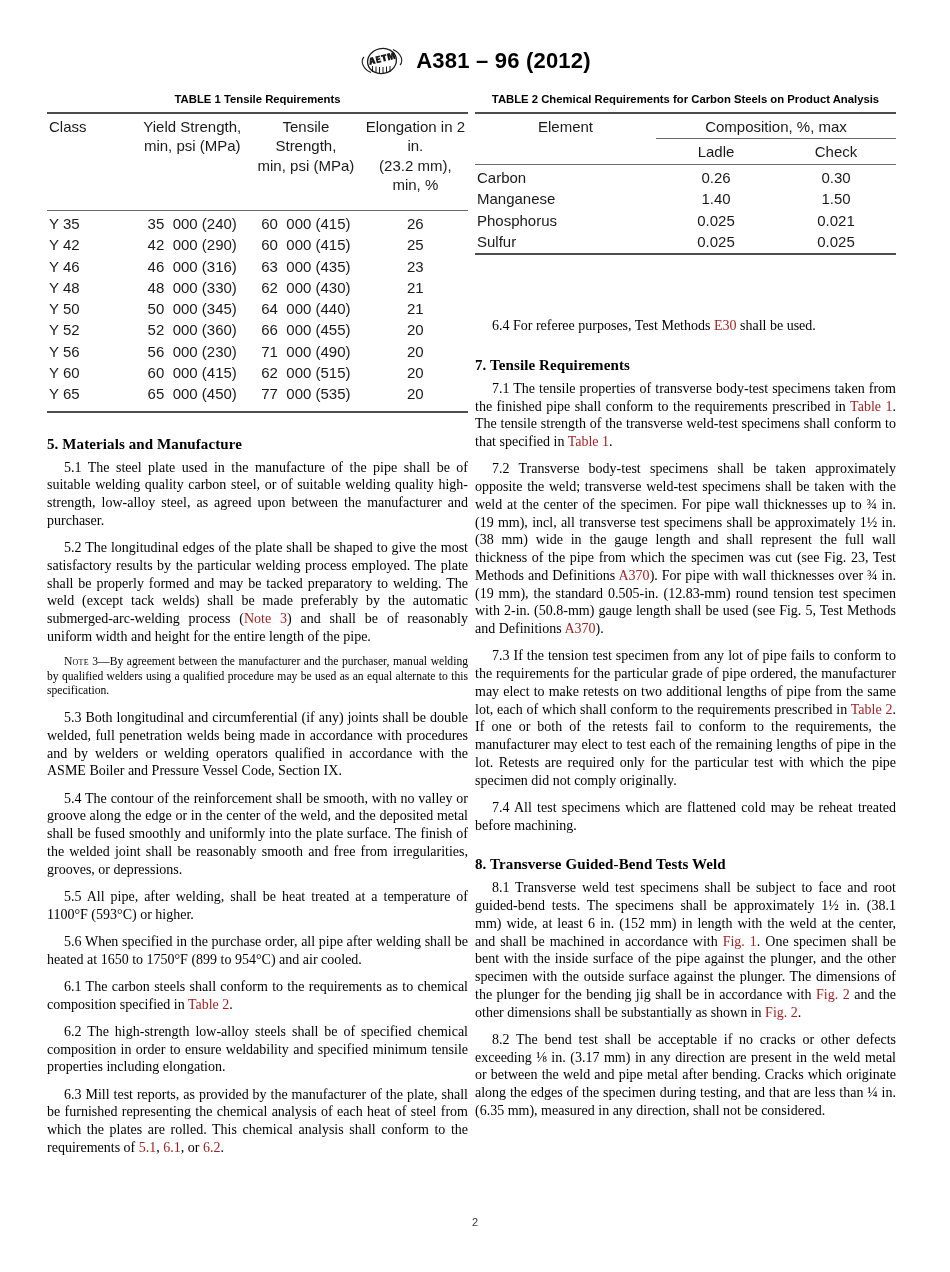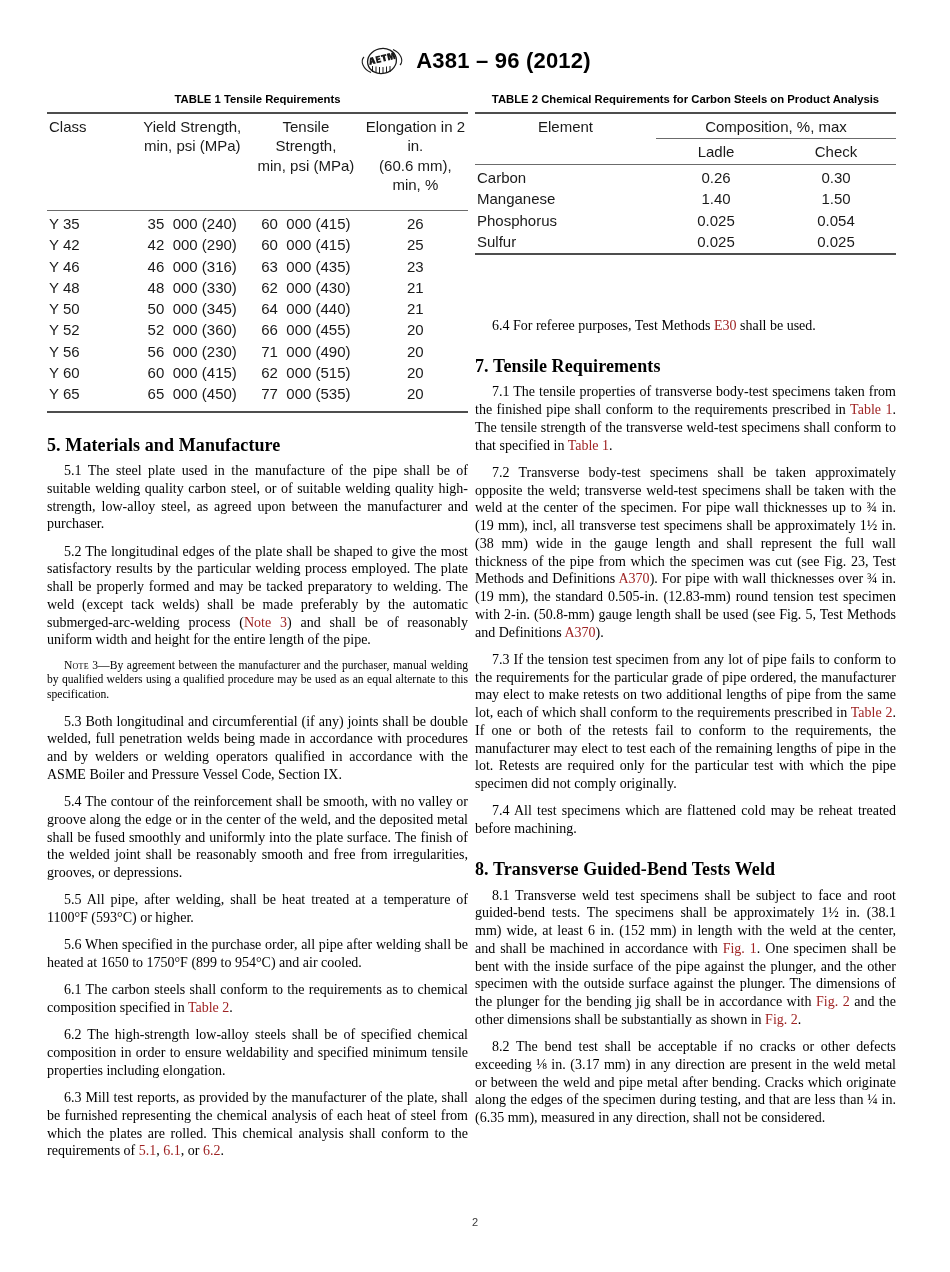--- a/index.html
+++ b/index.html
@@ -117,21 +117,21 @@
     border-bottom: 1px solid #6b6b6b;
   }
   #table2 tbody tr:first-child td { padding-top: 2px; }
   #table2 tbody tr:last-child  td { padding-bottom: 1px; }
 
   
   .body-block { margin-top: 0; }
   h2.sec {
     font-family: "Liberation Serif", serif;
     font-weight: bold;
-    font-size: 18px;
+    font-size: 15px;
     margin: 21px 0 6px 0;
     line-height: 1.2;
     letter-spacing: 0.1px;
   }
   h2.sec.first { margin-top: 22px; }
   p.para {
     font-size: 14px;
     line-height: 1.268;
     margin: 0 0 9.5px 0;
     text-align: justify;
@@ -211,21 +211,21 @@
           <th class="c-yield rule-thin">
             <div>Yield Strength,</div>
             <div>min, psi (MPa)</div>
           </th>
           <th class="c-tens rule-thin">
             <div>Tensile Strength,</div>
             <div>min, psi (MPa)</div>
           </th>
           <th class="c-elong rule-thin">
             <div>Elongation in 2 in.</div>
-            <div>(60.6 mm),</div>
+            <div>(23.2 mm),</div>
             <div>min, %</div>
           </th>
         </tr>
         <tr class="head-spacer">
           <td></td>
             <td></td>
           <td></td>
             <td></td>
         </tr>
       </thead>
@@ -337,21 +337,21 @@
           <td class="c-check">0.30</td>
         </tr>
         <tr>
           <td class="c-el">Manganese</td>
           <td class="c-ladle">1.40</td>
           <td class="c-check">1.50</td>
         </tr>
         <tr>
           <td class="c-el">Phosphorus</td>
           <td class="c-ladle">0.025</td>
-          <td class="c-check">0.054</td>
+          <td class="c-check">0.021</td>
         </tr>
         <tr class="rule-bottom">
           <td class="c-el">Sulfur</td>
           <td class="c-ladle">0.025</td>
           <td class="c-check">0.025</td>
         </tr>
       </tbody>
     </table>
 
     <div class="body-block" style="margin-top:62px;">

